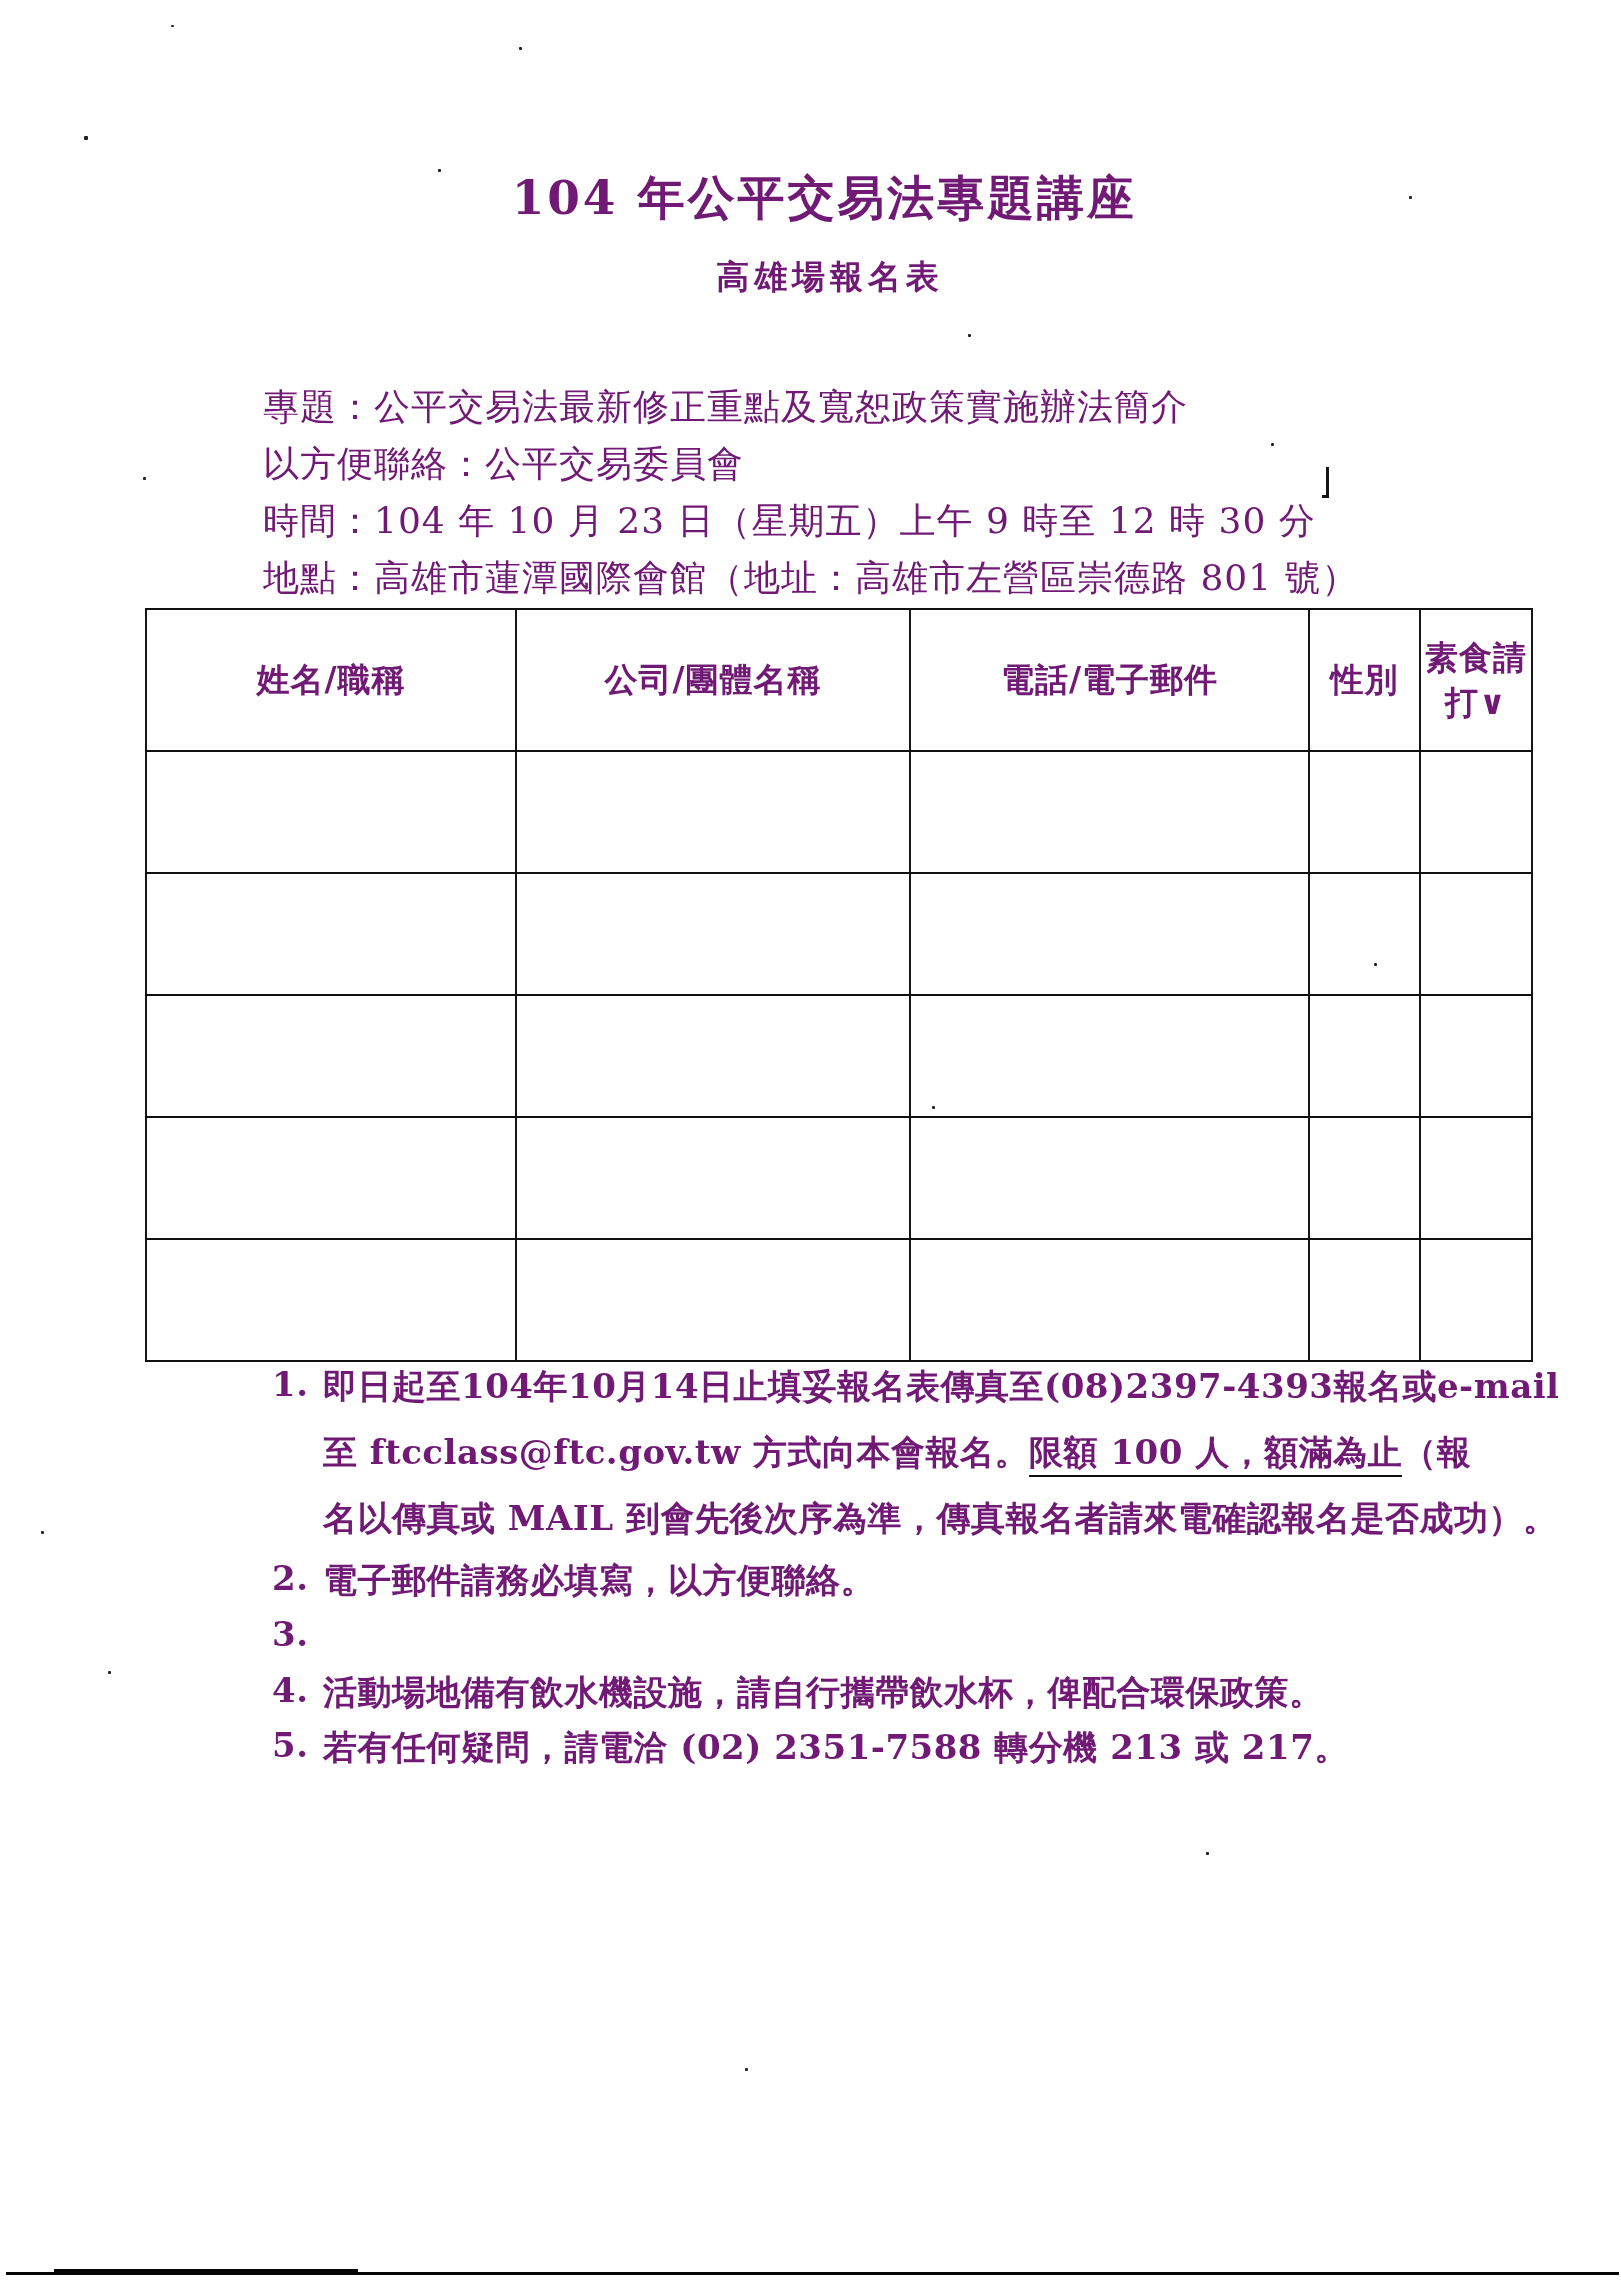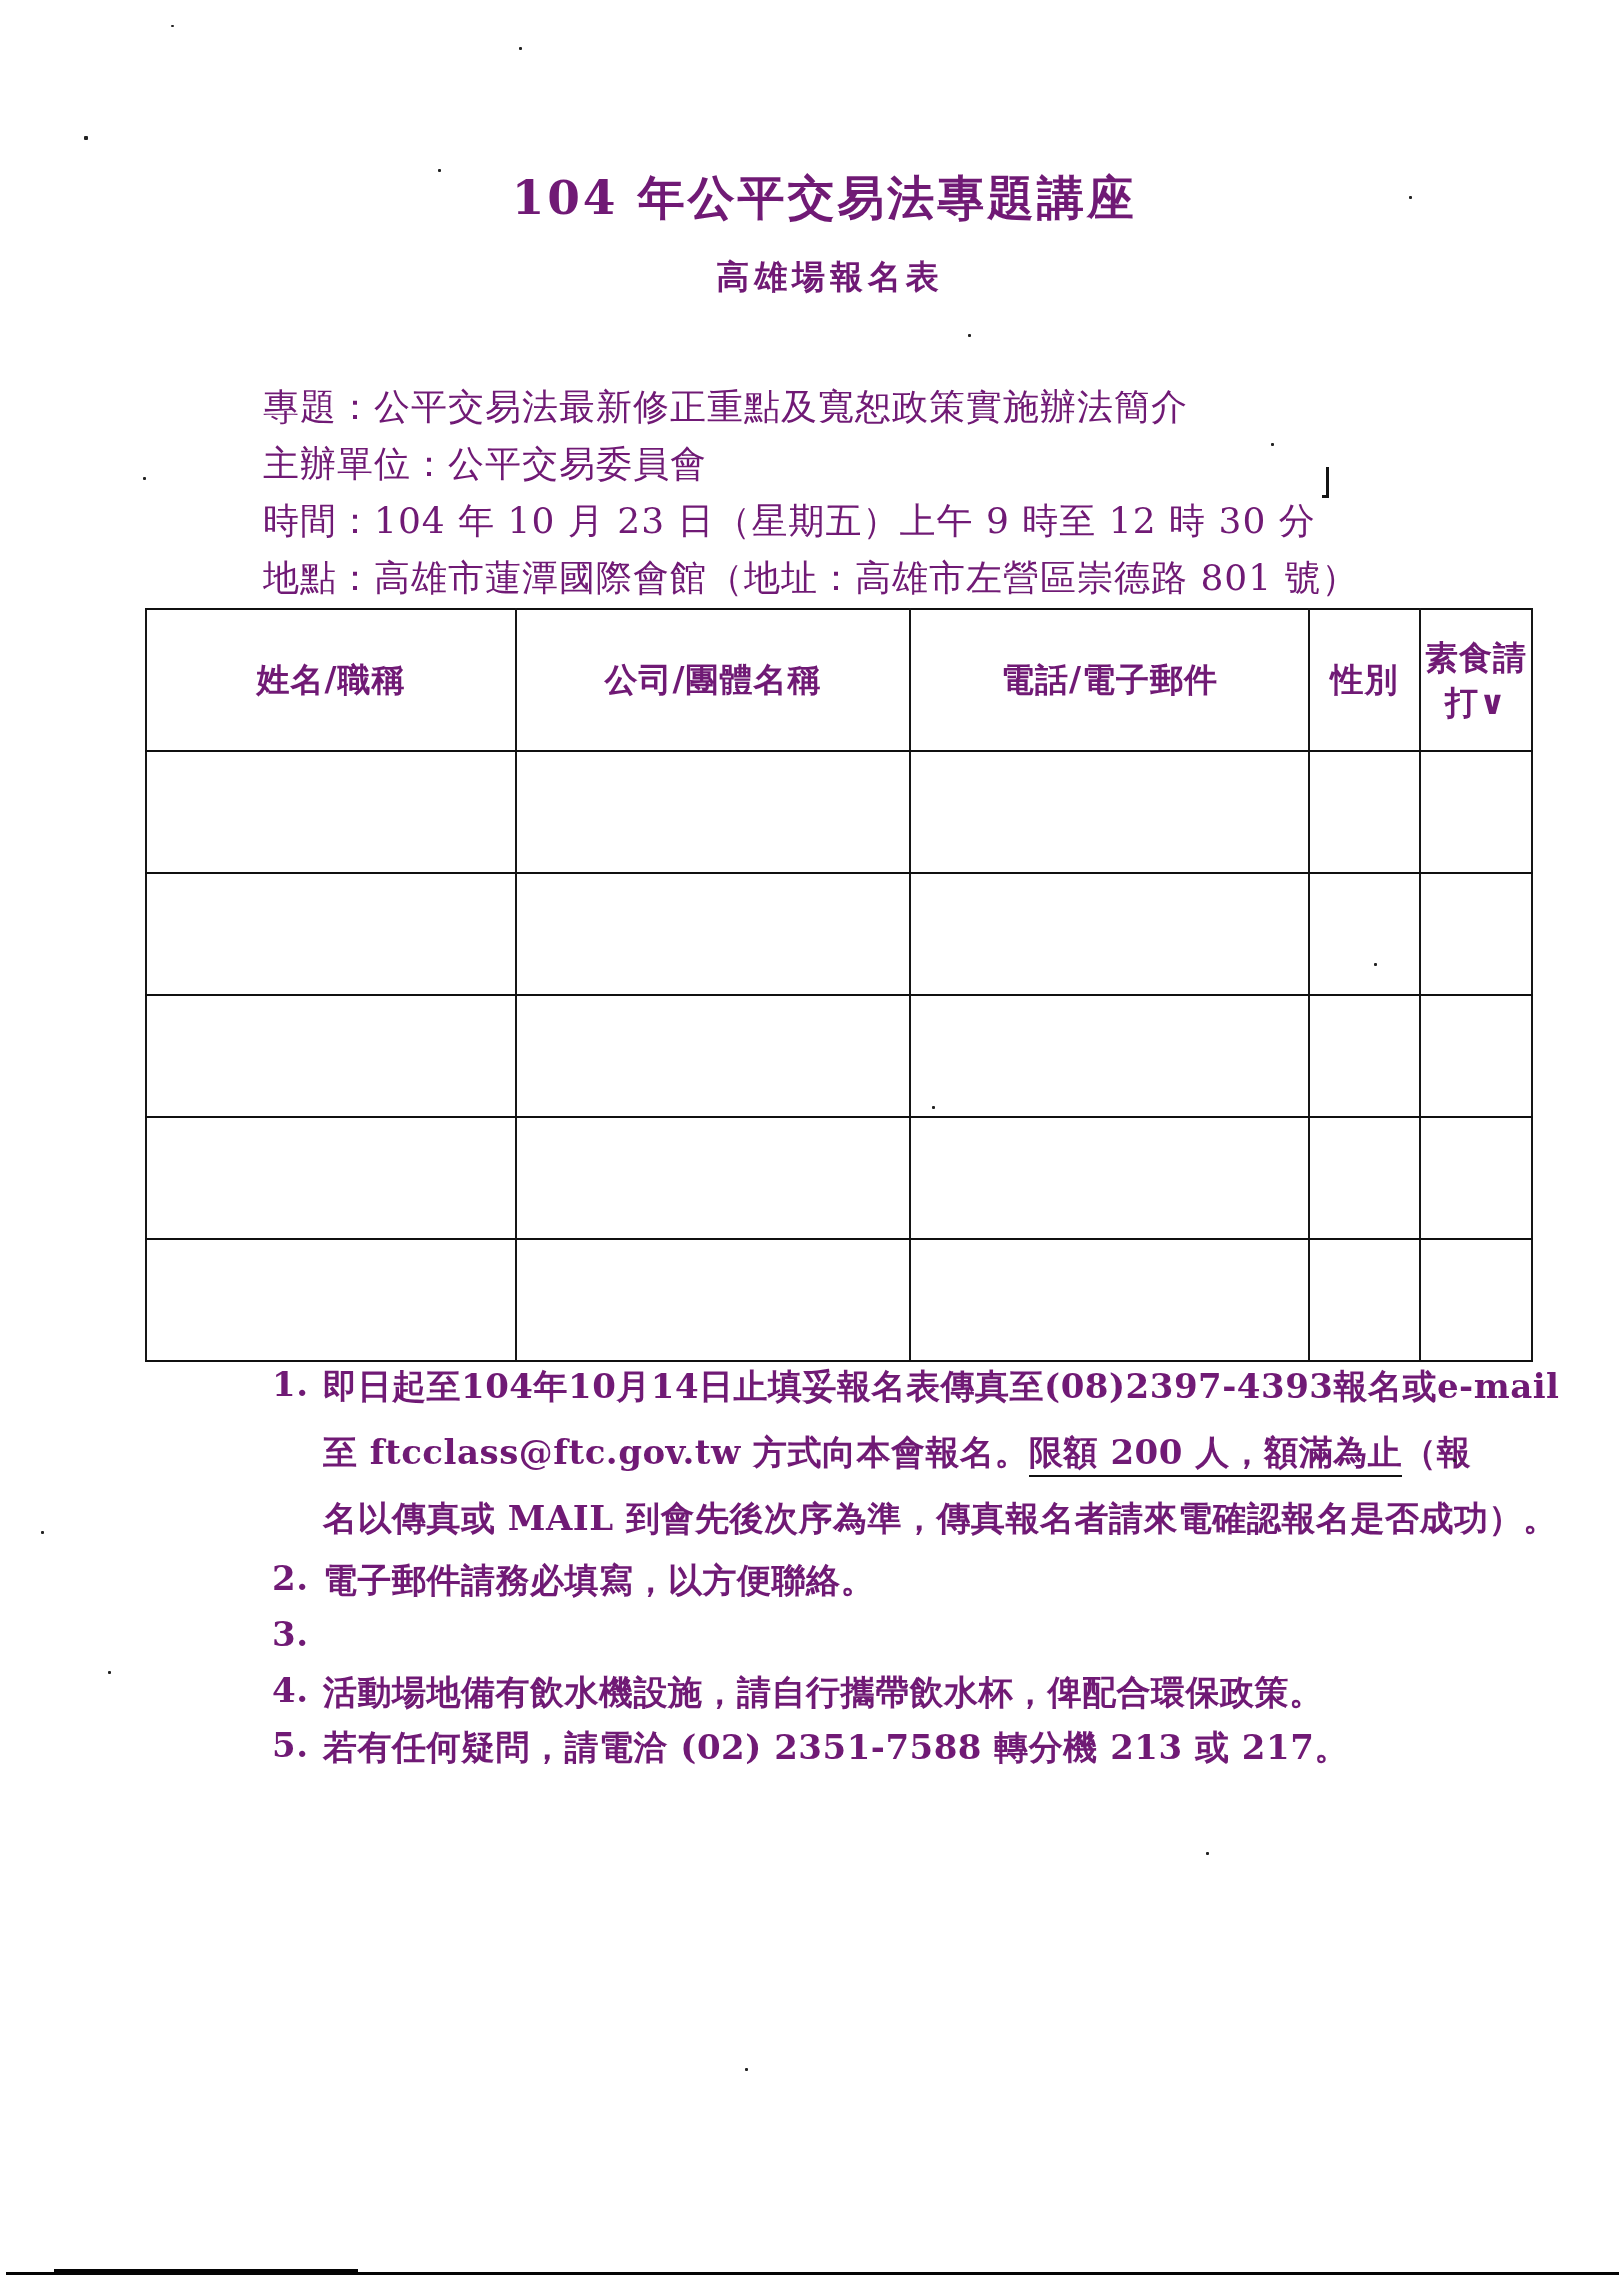--- a/index.html
+++ b/index.html
@@ -90,21 +90,21 @@
 </head>
 <body>
 
 <div class="page">
 
   <div class="title1">104 年公平交易法專題講座</div>
   <div class="title2">高雄場報名表</div>
 
   <div class="details">
     <div class="dline">專題：公平交易法最新修正重點及寬恕政策實施辦法簡介</div>
-    <div class="dline">主辦單位：公平交易委員會</div>
+    <div class="dline">以方便聯絡：公平交易委員會</div>
     <div class="dline">時間：104 年 10 月 23 日（星期五）上午 9 時至 12 時 30 分</div>
     <div class="dline">地點：高雄市蓮潭國際會館（地址：高雄市左營區崇德路 801 號）</div>
   </div>
 
   <table class="reg">
     <colgroup>
       <col style="width:370px">
       <col style="width:394px">
       <col style="width:399px">
       <col style="width:111px">
@@ -161,21 +161,21 @@
     </tbody>
   </table>
 
   <div class="notes">
     <div class="nline h67">
       <span class="marker">1.</span>
       <span>即日起至104年10月14日止填妥報名表傳真至(08)2397-4393報名或e-mail</span>
     </div>
     <div class="nline h67">
       <span class="marker"></span>
-      <span><span>至 ftcclass@ftc.gov.tw 方式向本會報名。</span><span class="ul-capacity">限額 200 人，額滿為止</span><span>（報</span></span>
+      <span><span>至 ftcclass@ftc.gov.tw 方式向本會報名。</span><span class="ul-capacity">限額 100 人，額滿為止</span><span>（報</span></span>
     </div>
     <div class="nline h63">
       <span class="marker"></span>
       <span>名以傳真或 MAIL 到會先後次序為準，傳真報名者請來電確認報名是否成功）。</span>
     </div>
     <div class="nline h57">
       <span class="marker">2.</span>
       <span>電子郵件請務必填寫，以方便聯絡。</span>
     </div>
     <div class="nline h57">

